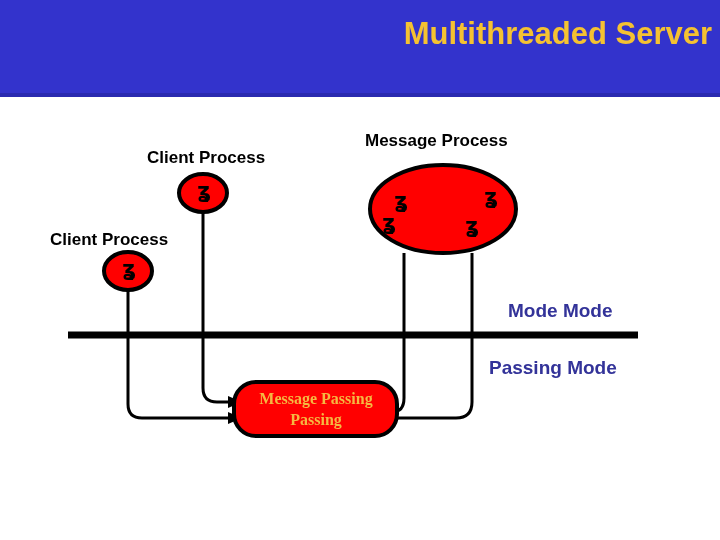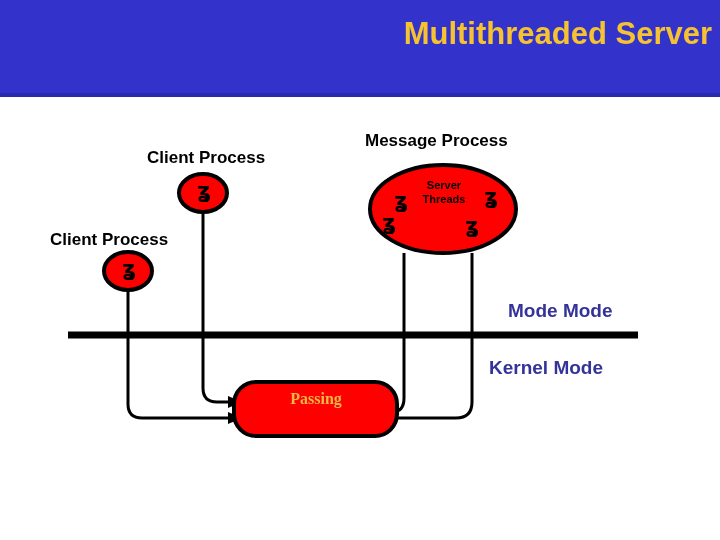--- a/index.html
+++ b/index.html
@@ -161,35 +161,32 @@
 
     <rect x="234" y="382" width="163" height="54" rx="22" ry="22" fill="#ff0000" stroke="#000000" stroke-width="4"></rect>
   </svg>
 
   <div class="diagram-label" id="label-client-process-1">Client Process</div>
 
   <div class="diagram-label" id="label-client-process-2">Client Process</div>
 
   <div class="diagram-label" id="label-server-process">Message Process</div>
 
-  <div id="label-server-threads">
-    <div>Server</div>
-    <div>Threads</div>
-  </div>
 
   <div class="thread-squiggle" style="left:197px; top:180px; font-size:22px;">ʓ</div>
 
   <div class="thread-squiggle" style="left:122px; top:258px; font-size:22px;">ʓ</div>
 
   <div class="thread-squiggle" style="left:394px; top:190px; font-size:22px;">ʓ</div>
   <div class="thread-squiggle" style="left:484px; top:186px; font-size:22px;">ʓ</div>
   <div class="thread-squiggle" style="left:382px; top:212px; font-size:22px;">ʓ</div>
   <div class="thread-squiggle" style="left:465px; top:215px; font-size:22px;">ʓ</div>
 
   <div class="mode-label" id="label-user-mode">Mode Mode</div>
 
-  <div class="mode-label" id="label-kernel-mode">Kernel Mode</div>
+  <div class="mode-label" id="label-kernel-mode">Passing Mode</div>
 
   <div id="label-message-passing">
+    <div>Message Passing</div>
     <div>Passing</div>
   </div>
 
 </div>
 
 </body></html>

